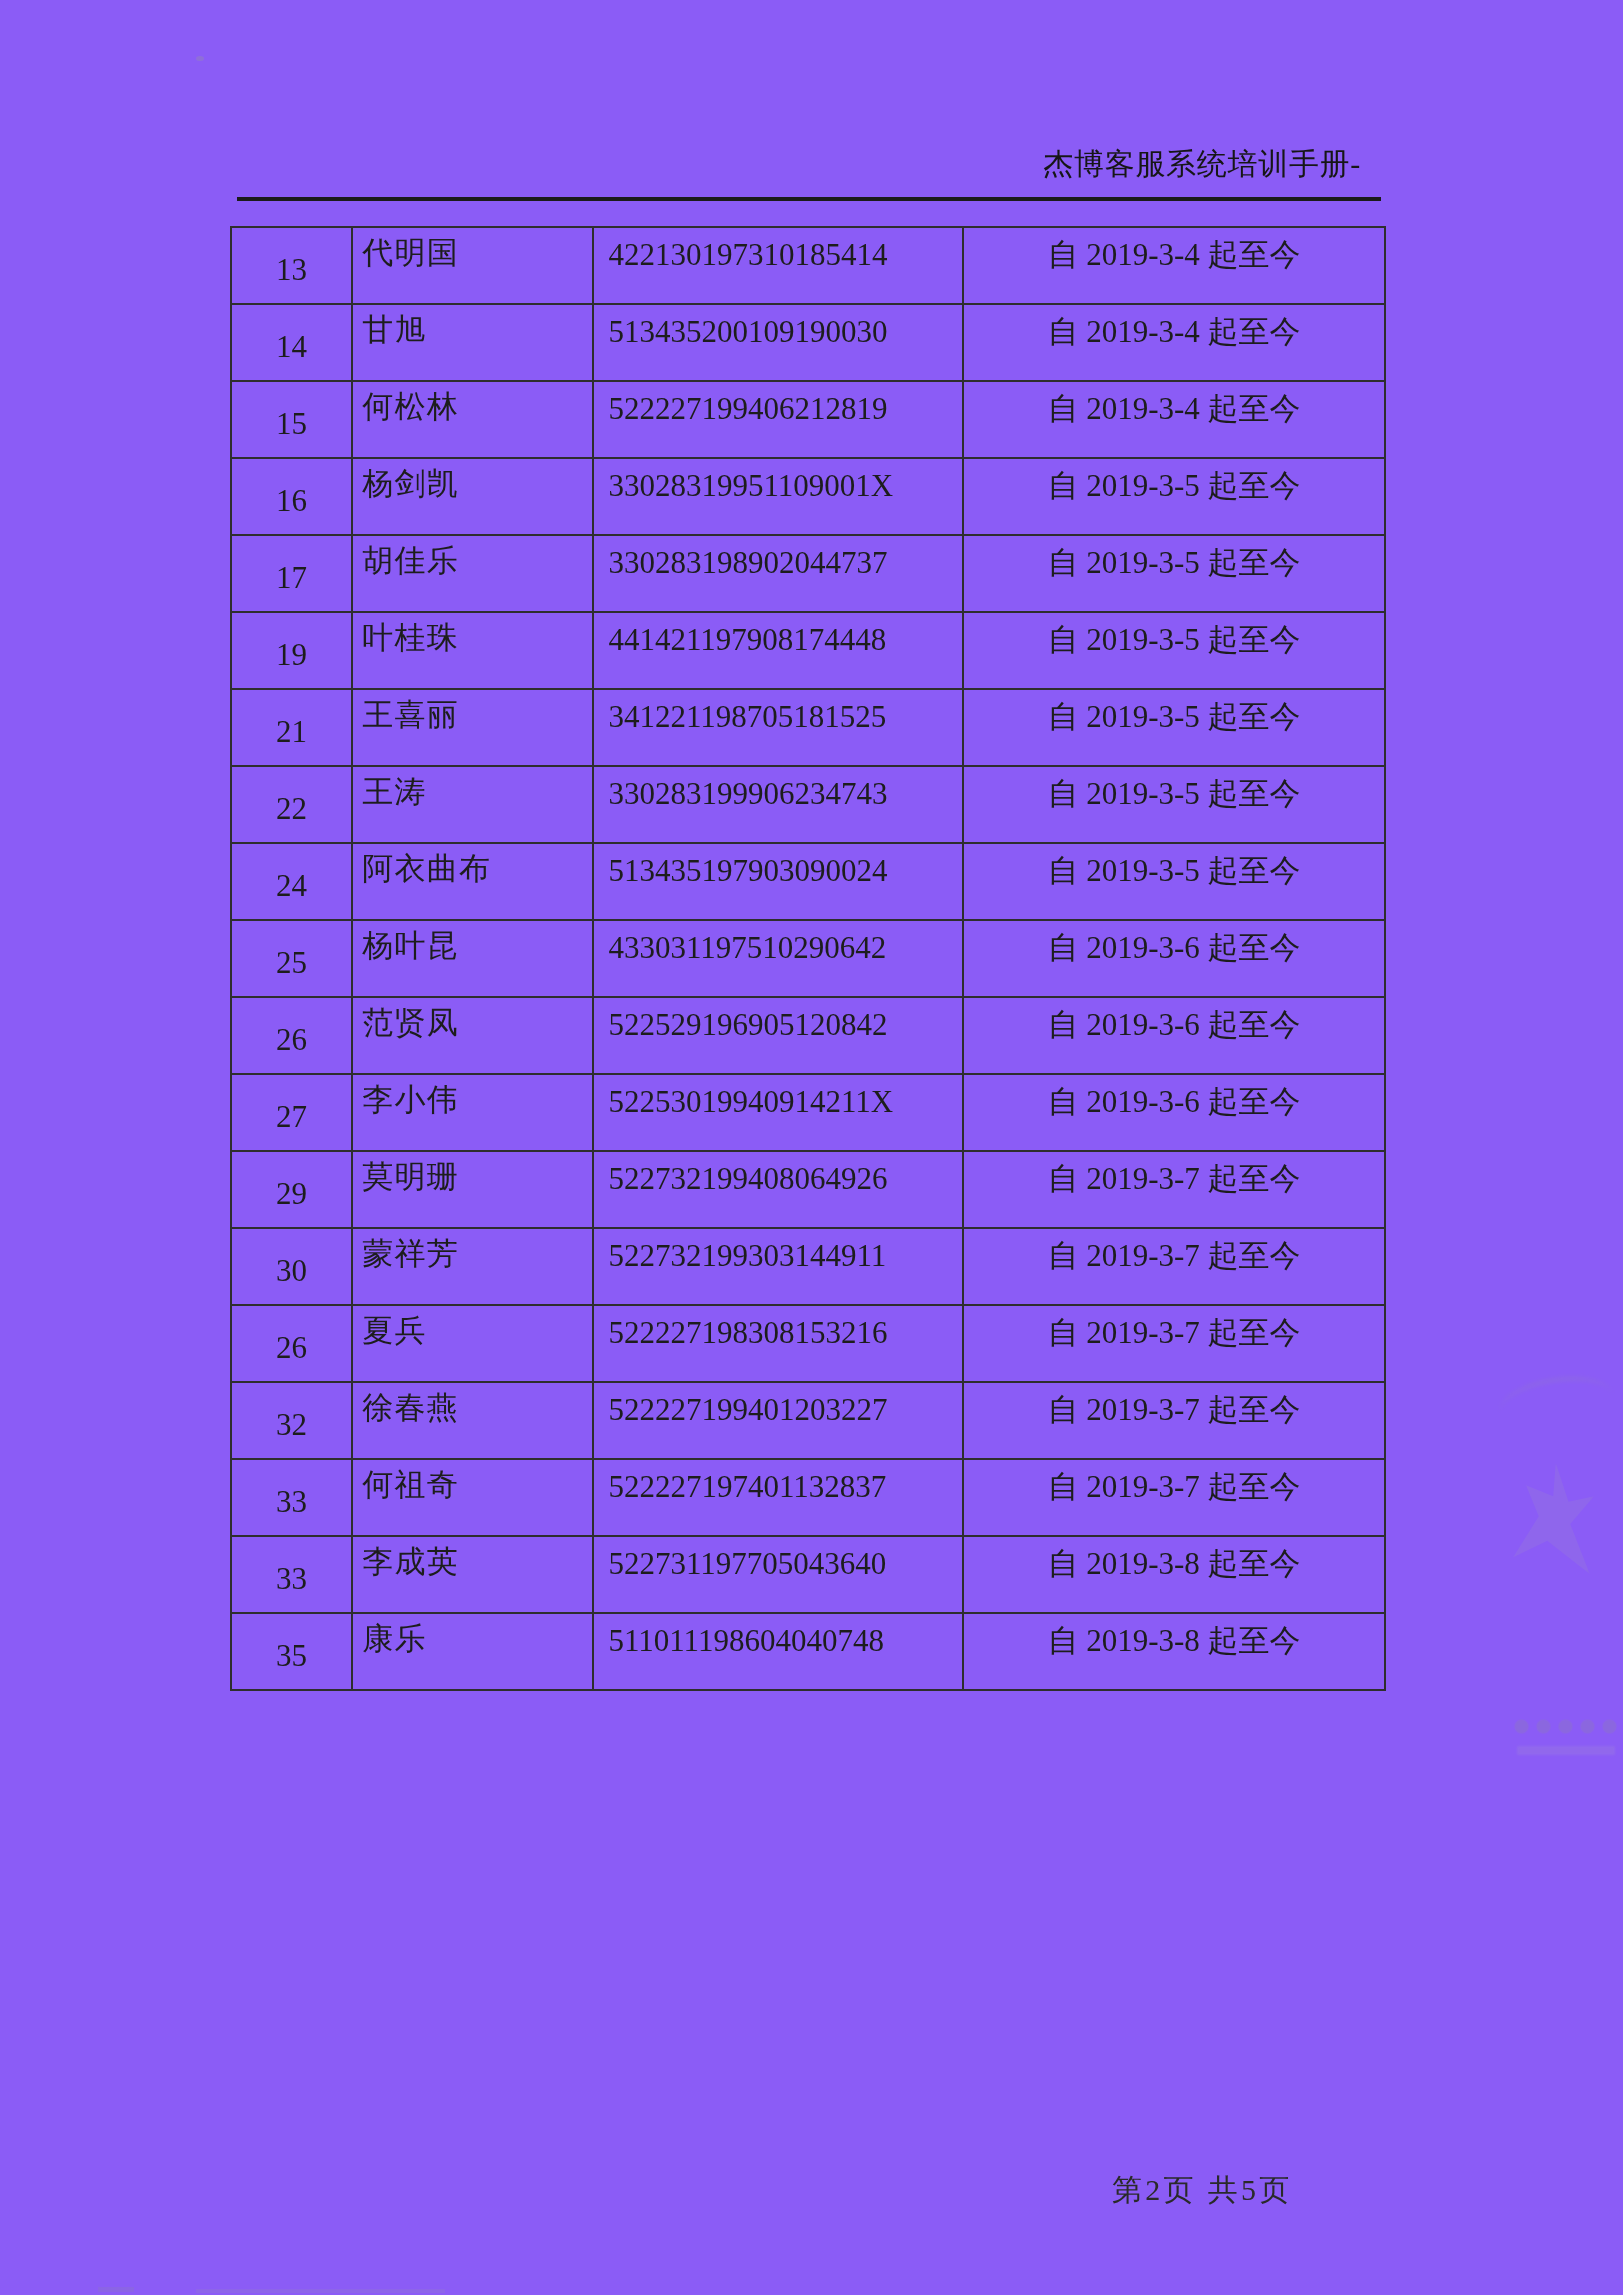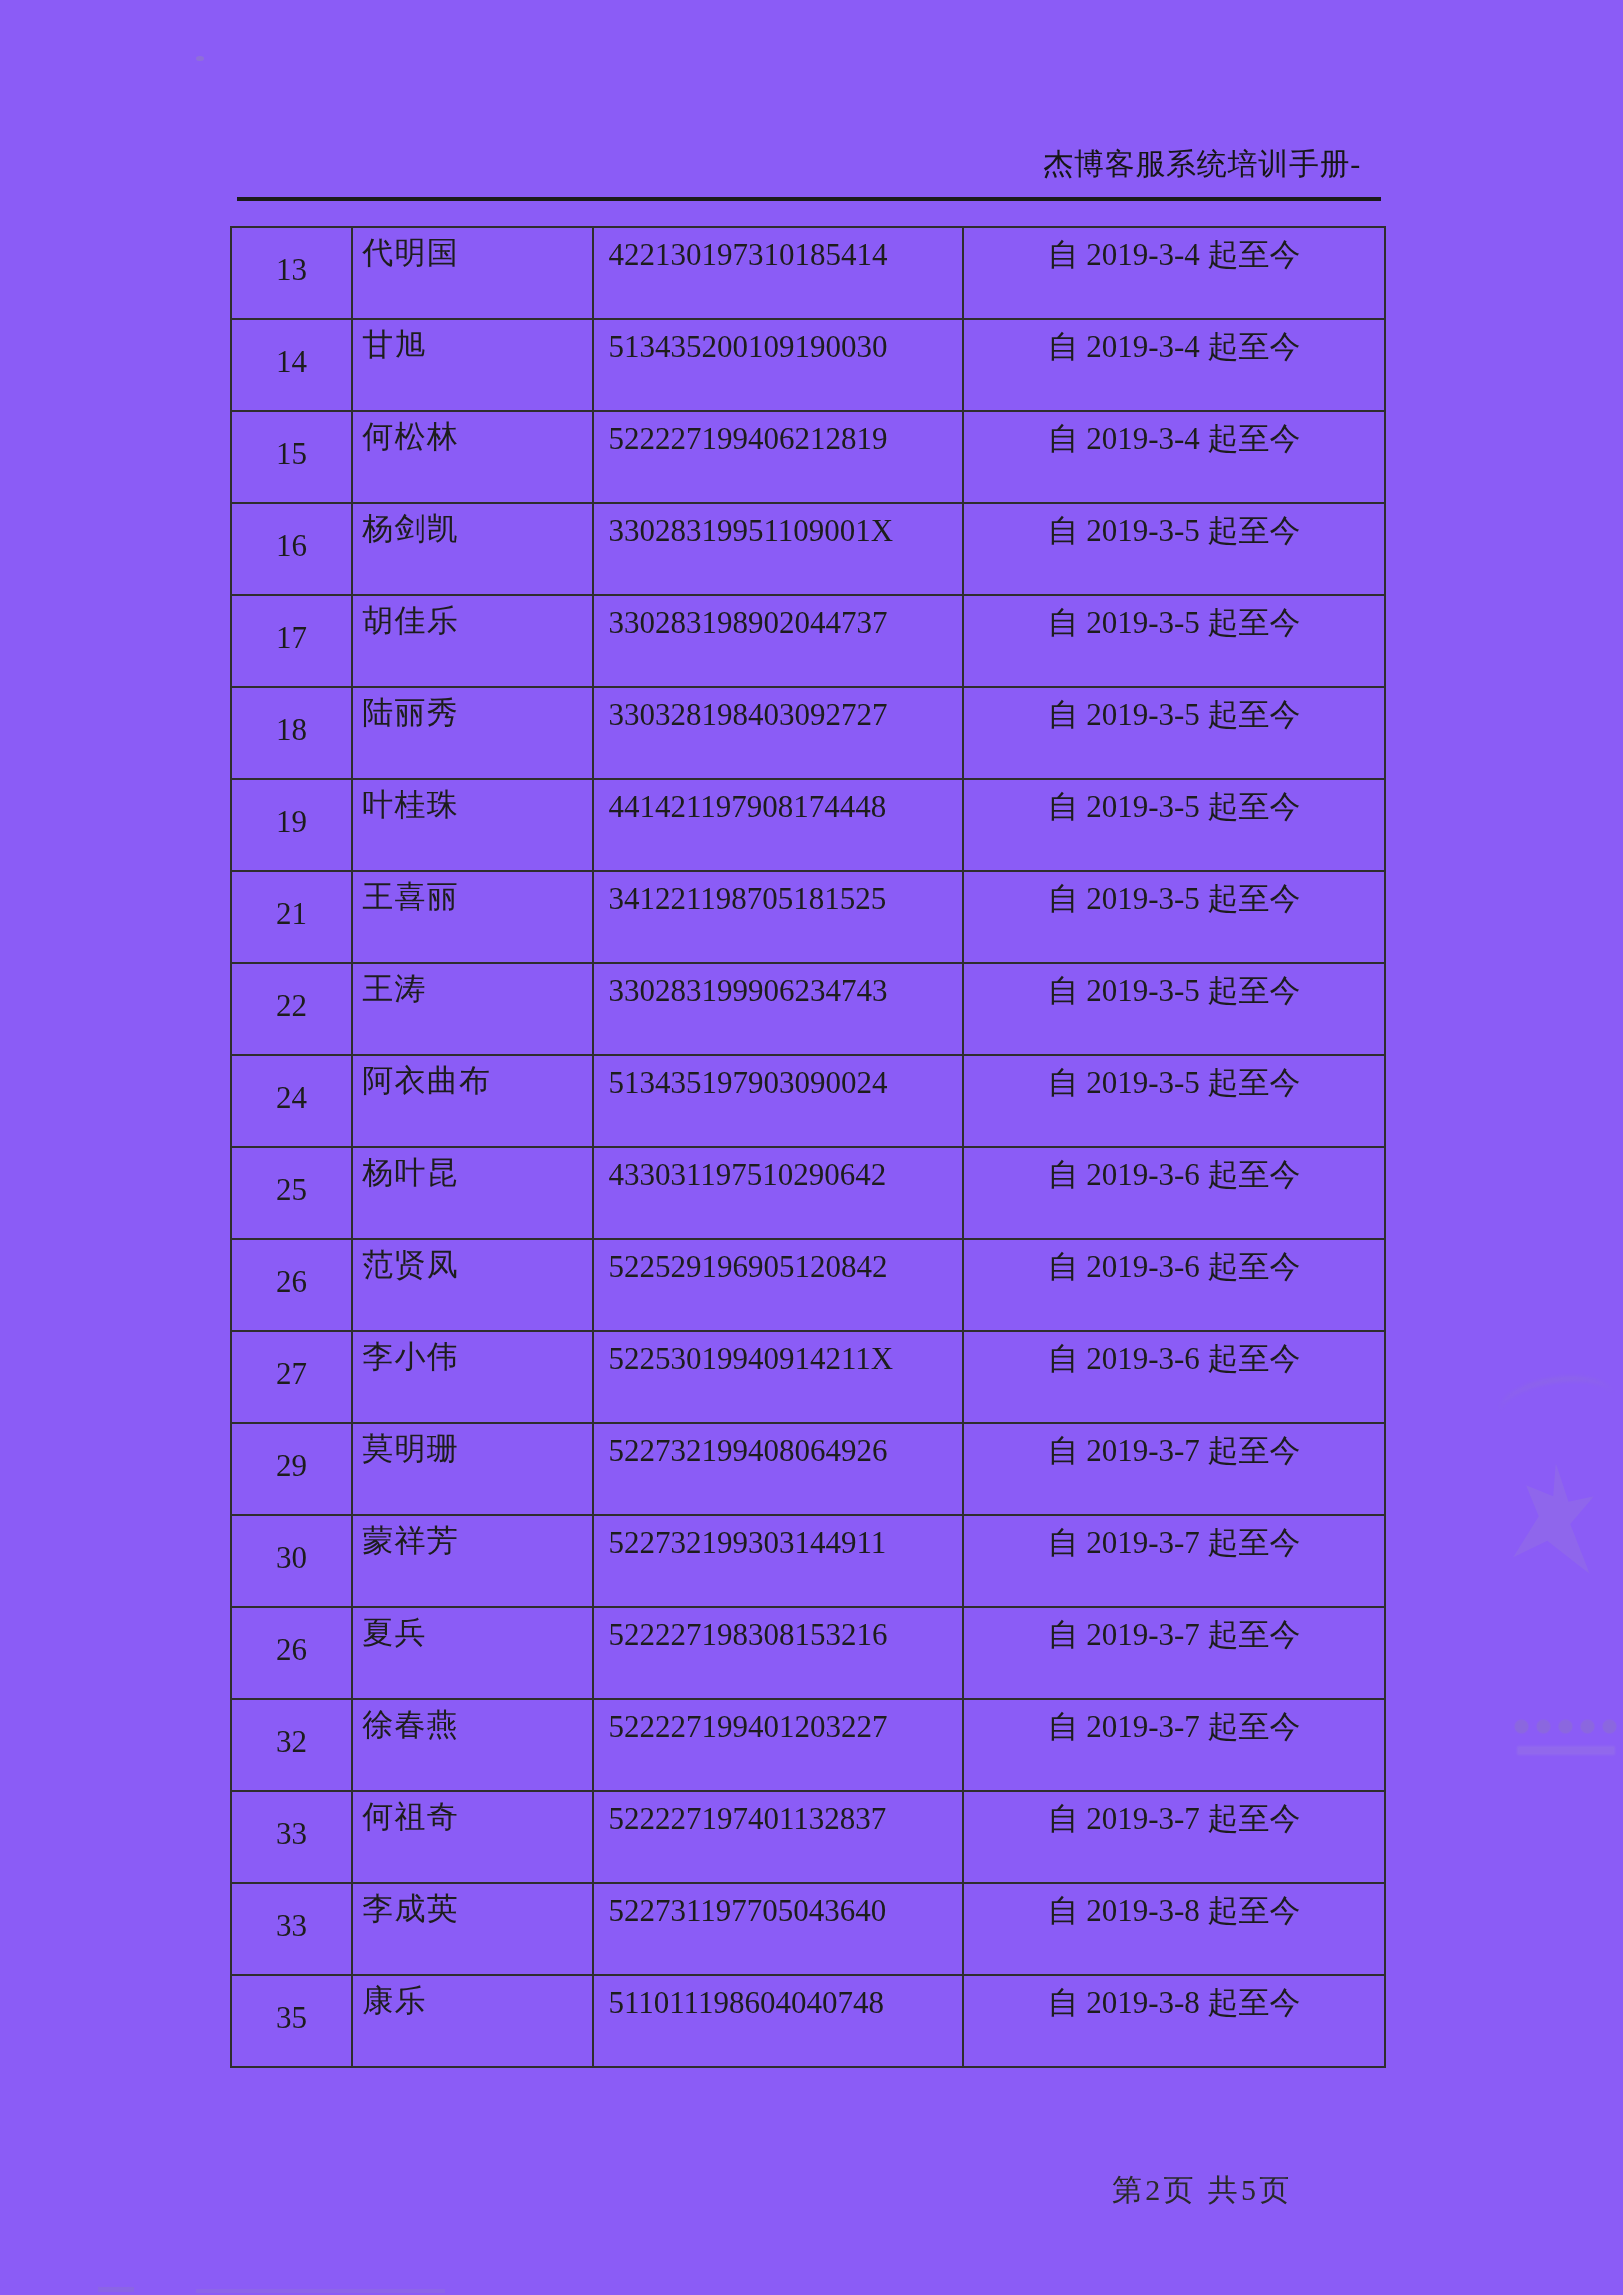--- a/index.html
+++ b/index.html
@@ -37,21 +37,21 @@
     border-collapse:collapse;
     table-layout:fixed;
   }
   table.roster td {
     border:2px solid #2e2e2e;
     vertical-align:top;
     font-size:31px;
     line-height:1.05;
     overflow:hidden;
   }
-  table.roster tr { height:92px;padding-left:25px; }
+  table.roster tr { height:77px;padding-left:25px; }
   td.c-no   { text-align:center; padding-top:26px; font-size:30px; }
   td.c-name { padding:9.2px 0 0 9.2px; letter-spacing:1.3px; }
   td.c-id   { padding:10.5px 0 0 14.4px; font-size:30px; letter-spacing:0px; }
   td.c-date { text-align:center; padding-top:10.5px; font-size:30px;font-family:Liberation Serif, serif; }
   .footer {
     position:absolute;
     top:2170px;
     left:1112px;
     font-size:30px;
     letter-spacing:3.3px;
@@ -138,26 +138,20 @@
       <td class="c-id">33028319951109001X</td>
       <td class="c-date">自 2019-3-5 起至今</td>
     </tr>
         <tr>
       <td class="c-no">17</td>
       <td class="c-name">胡佳乐</td>
       <td class="c-id">330283198902044737</td>
       <td class="c-date">自 2019-3-5 起至今</td>
     </tr>
         <tr>
-      <td class="c-no">18</td>
-      <td class="c-name">陆丽秀</td>
-      <td class="c-id">330328198403092727</td>
-      <td class="c-date">自 2019-3-5 起至今</td>
-    </tr>
-        <tr>
       <td class="c-no">19</td>
       <td class="c-name">叶桂珠</td>
       <td class="c-id">441421197908174448</td>
       <td class="c-date">自 2019-3-5 起至今</td>
     </tr>
         <tr>
       <td class="c-no">21</td>
       <td class="c-name">王喜丽</td>
       <td class="c-id">341221198705181525</td>
       <td class="c-date">自 2019-3-5 起至今</td>

